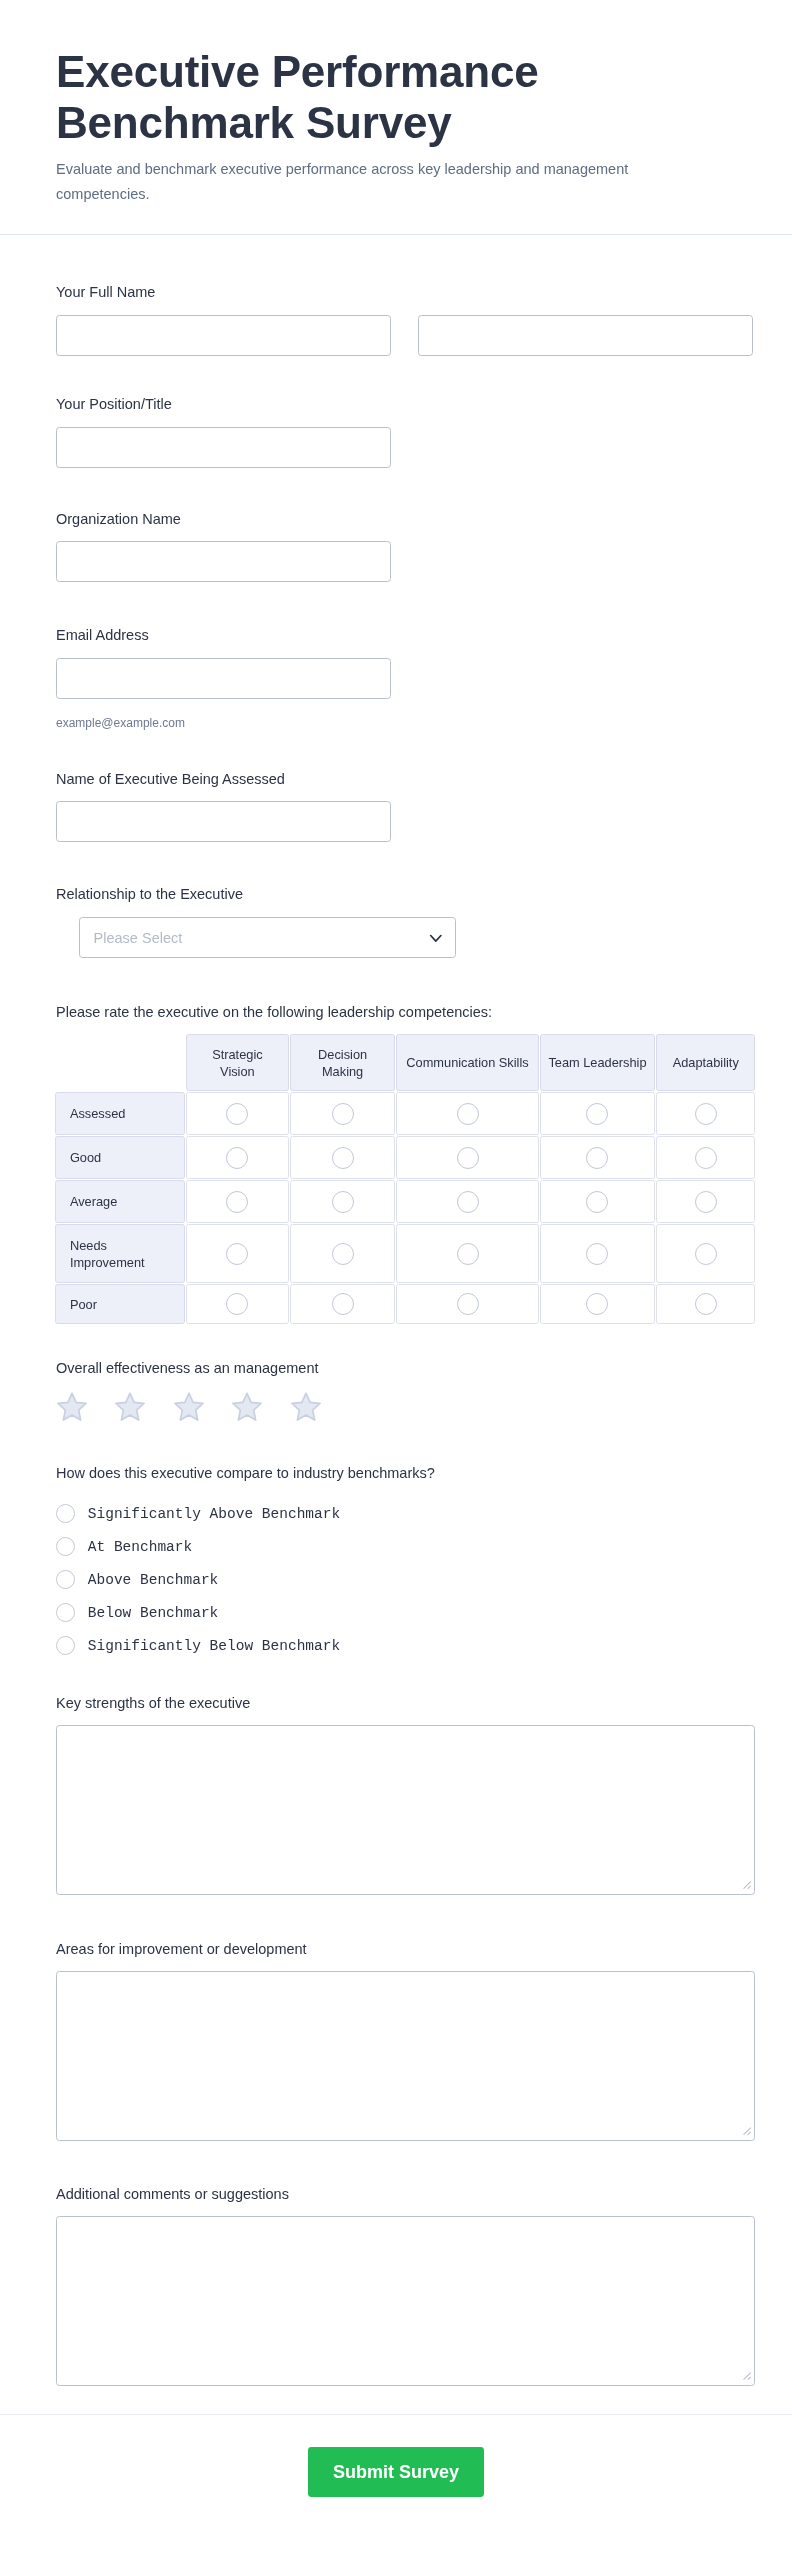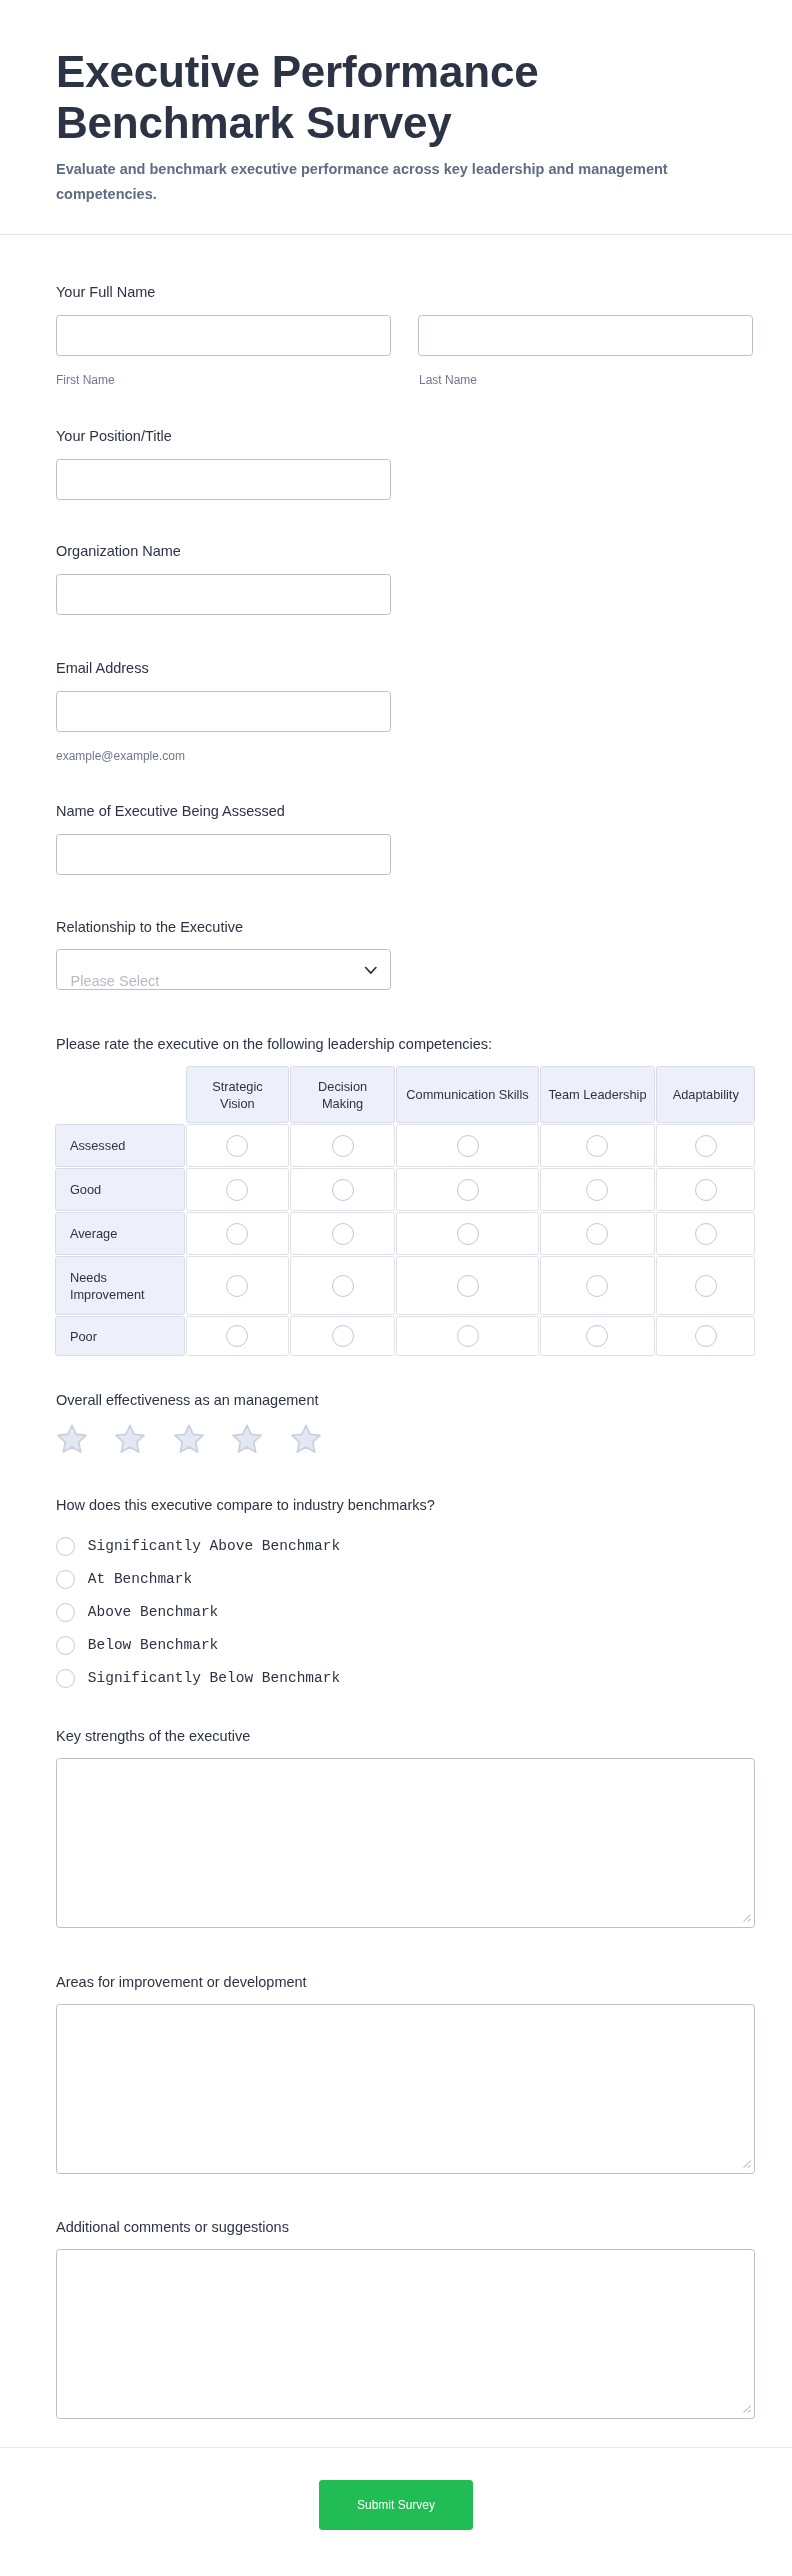--- a/index.html
+++ b/index.html
@@ -13,21 +13,21 @@
   .inset { margin-left:56px; width:699px; }
 
   
   .header { padding-top:46px; }
   .form-title {
     font-size:44px; line-height:51px; font-weight:700;
     color:#2c3345; max-width:631px; letter-spacing:-0.2px;
   }
   .form-subtitle {
     margin-top:8.5px; font-size:14.5px; line-height:25.6px;
-    color:#5f6c83; max-width:665px; font-weight:700;
+    color:#5f6c83; max-width:665px; font-weight:400;
   }
   .top-divider { margin-top:26.4px; border:none; border-top:1.7px solid #dde3ed; width:792px; }
 
   
   .q-label { font-size:14.5px; font-weight:500; line-height:19px; color:#2c3345; }
   .sub-label { font-size:12px; color:#6f7890; line-height:15.3px; }
 
   .text-input {
     display:block; width:335px; height:41px;
     border:0.9px solid #b9c0cd; border-radius:3.4px;
@@ -42,23 +42,23 @@
   .s-position { margin-top:39px; }
   .s-organization { margin-top:42px; }
   .s-email { margin-top:44px; }
   .s-email .hint { margin-top:17px; }
   .s-execname { margin-top:38px; }
   .s-relationship { margin-top:43px; }
   .single-input { margin-top:12.8px; }
 
   
   .select-box {
-    position:relative; margin-top:12.8px; width:335px; height:41px;
+    position:relative; margin-top:12.8px; width:377px; height:41px;
     border:0.9px solid #b9c0cd; border-radius:3.4px; background:#fff;
-    display:flex; align-items:flex-end; padding:0 13.6px; cursor:pointer;
+    display:flex; align-items:center; padding:0 13.6px; cursor:pointer;margin-left:23px;
   }
   .select-placeholder { font-size:14.5px; color:#b3bac8; }
   .select-chevron { position:absolute; right:12.8px; top:14.5px; }
 
   
   .s-matrix { margin-top:45px; }
   .matrix-table {
     margin-top:11px; margin-left:-1.7px;
     border-collapse:separate; border-spacing:1.7px;
     table-layout:fixed; width:702px; font-size:12.8px;
@@ -113,44 +113,40 @@
     border:0.9px solid #bac1ce; border-radius:3.4px;
     padding:8.5px 10.2px; font-size:14.5px; color:#2c3345;
     font-family:"Liberation Sans", sans-serif; outline:none; background:#fff;
   }
   .ta-handle { position:absolute; right:3.4px; bottom:5.1px; pointer-events:none; }
 
   
   .bottom-divider { margin-top:28px; border:none; border-top:0.9px solid #e8ecf2; width:792px; }
   .submit-area { padding-top:32px; padding-bottom:44px; text-align:center; }
   .submit-btn {
-    display:inline-block; width:154px; height:50px;
+    display:inline-block; width:176px; height:50px;
     background:#21bd54; color:#ffffff; border:none; border-radius:3.4px;
-    font-size:12px; font-weight:400; font-family:"Liberation Sans", sans-serif;
+    font-size:18px; font-weight:700; font-family:"Liberation Sans", sans-serif;
     cursor:pointer; line-height:50px; text-align:center;
   }
 </style>
 </head>
 <body>
 
 <div class="header inset">
   <h1 class="form-title">Executive Performance Benchmark Survey</h1>
   <div class="form-subtitle">Evaluate and benchmark executive performance across key leadership and management competencies.</div>
 </div>
 <hr class="top-divider">
 
 <div class="inset s-fullname">
   <div class="q-label">Your Full Name</div>
   <div class="name-row">
     <input class="text-input" type="text" value="" style="">
     <input class="text-input" type="text" value="" style="">
-  </div>
-  <div class="name-subrow">
-    <div class="first-col sub-label">First Name</div>
-    <div class="sub-label">Last Name</div>
   </div>
 </div>
 
 <div class="inset s-position">
   <div class="q-label">Your Position/Title</div>
   <input class="text-input single-input" type="text" value="" style="">
 </div>
 
 <div class="inset s-organization">
   <div class="q-label">Organization Name</div>

